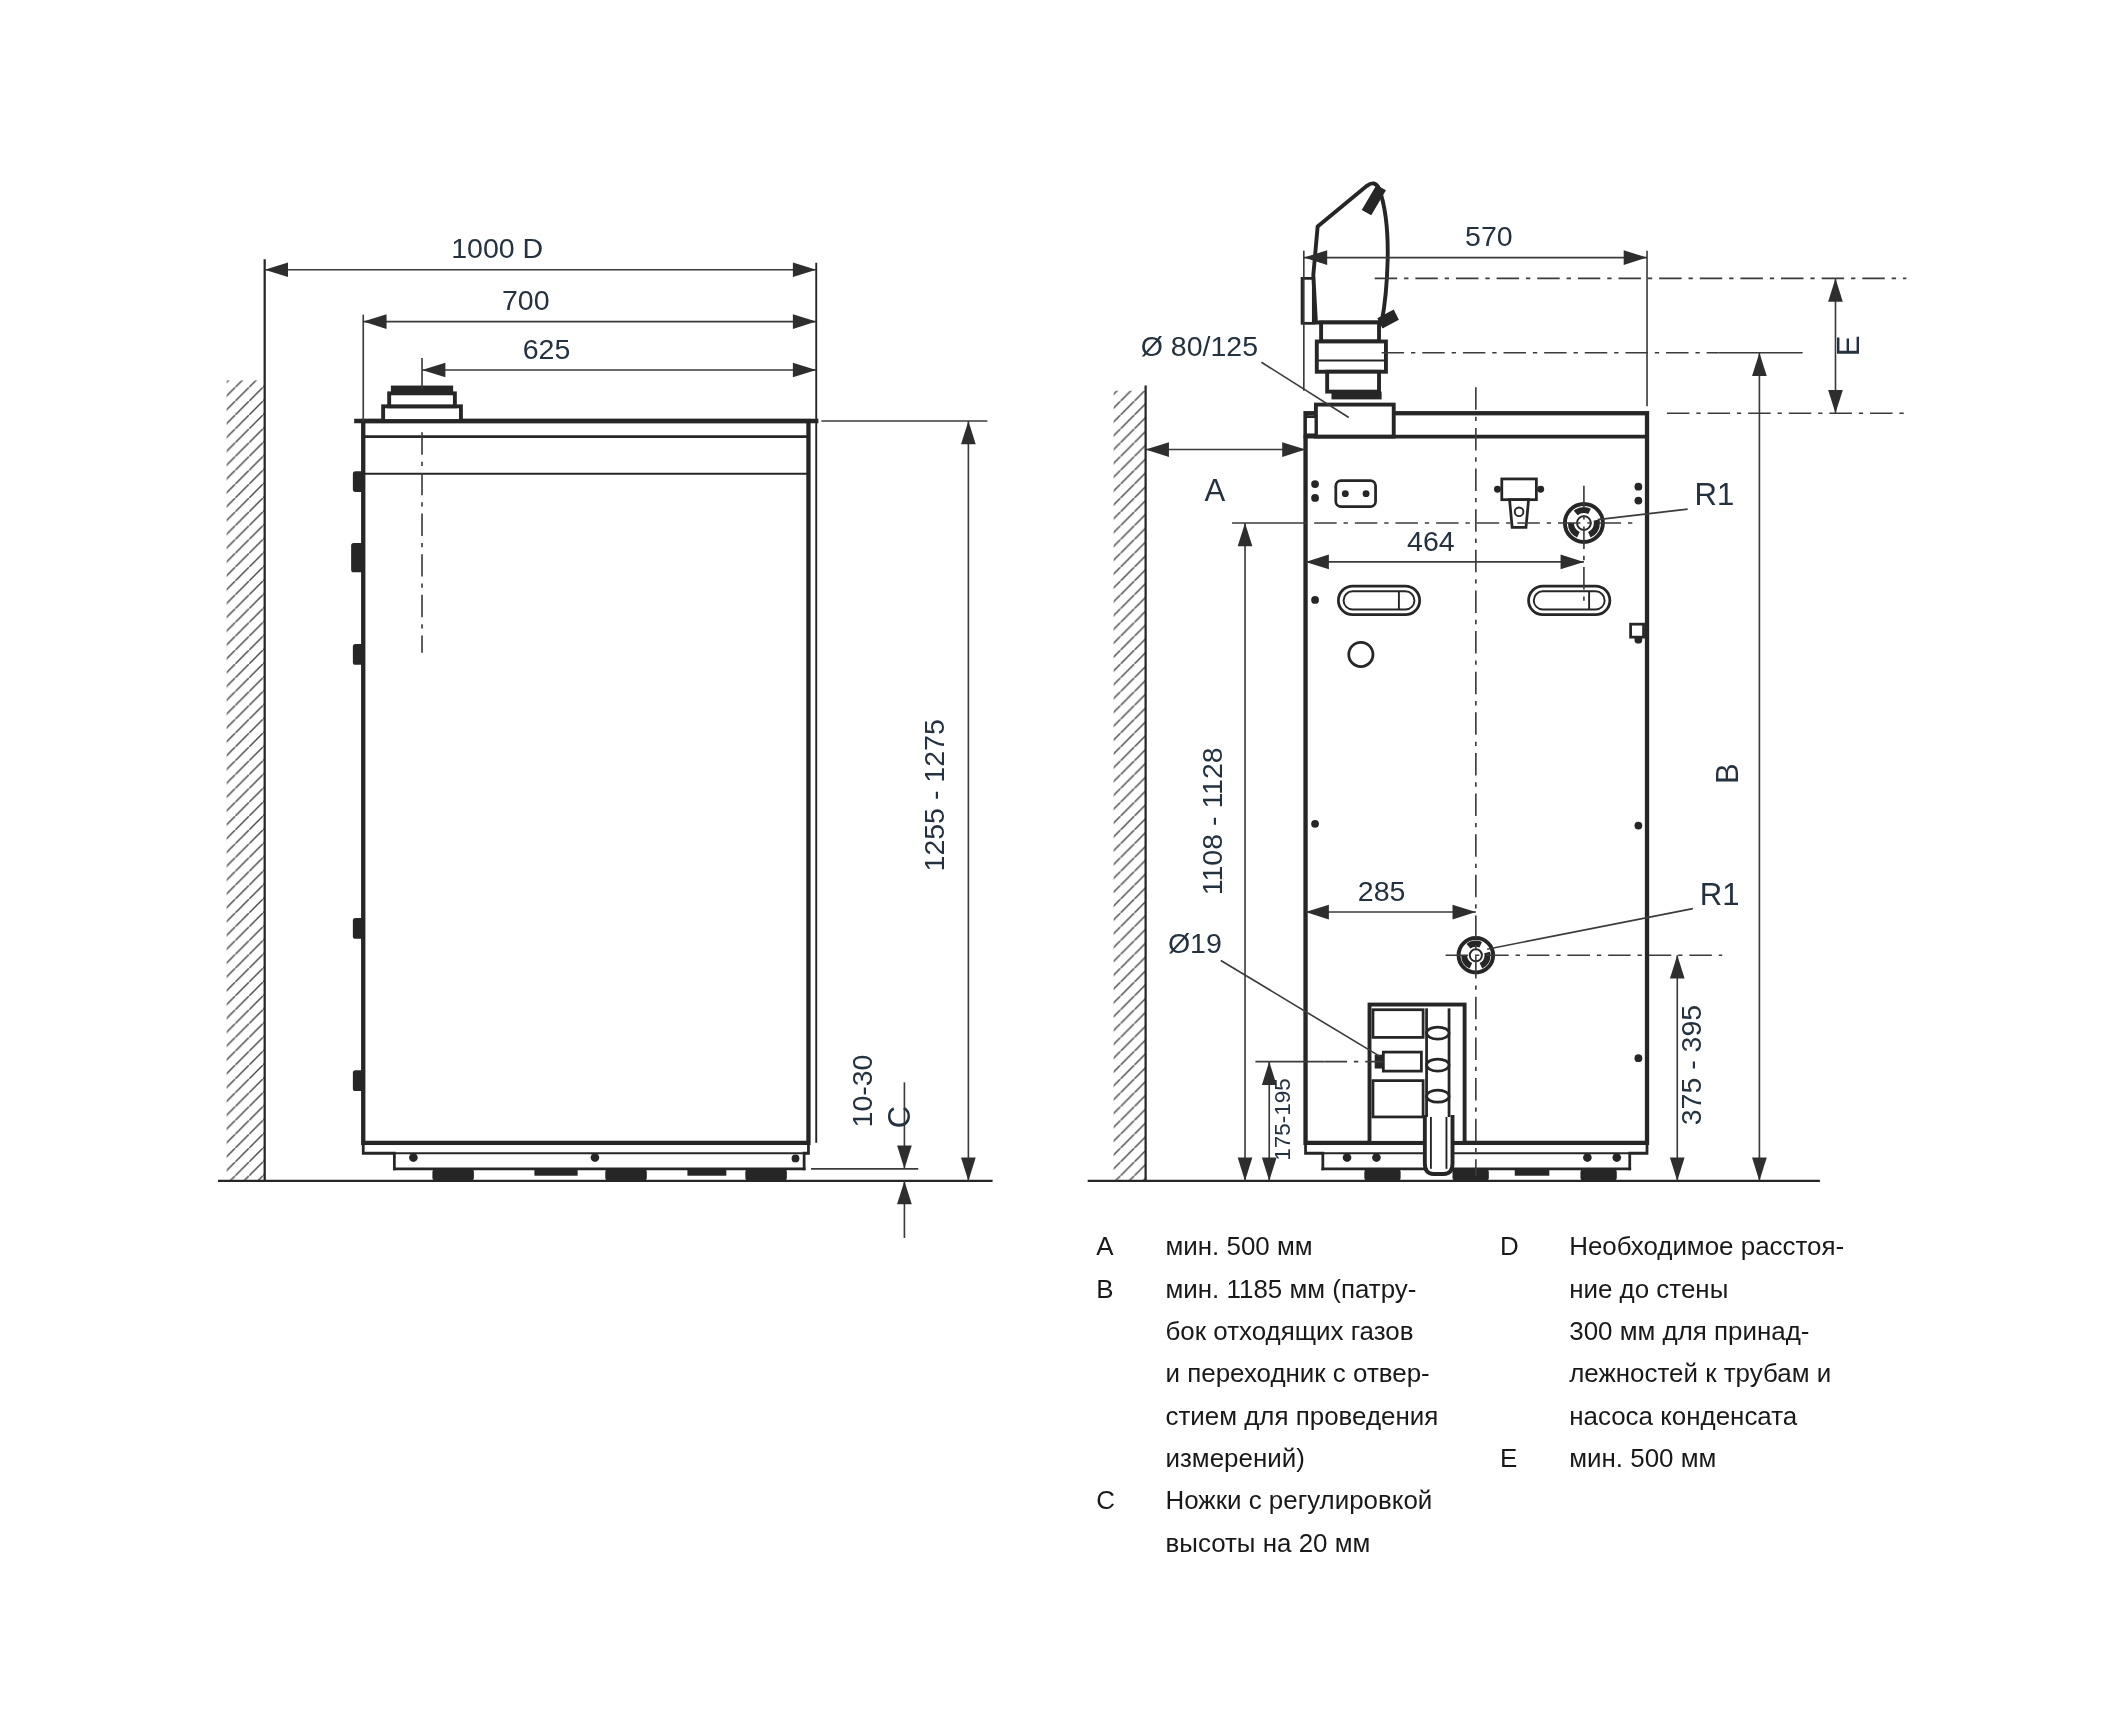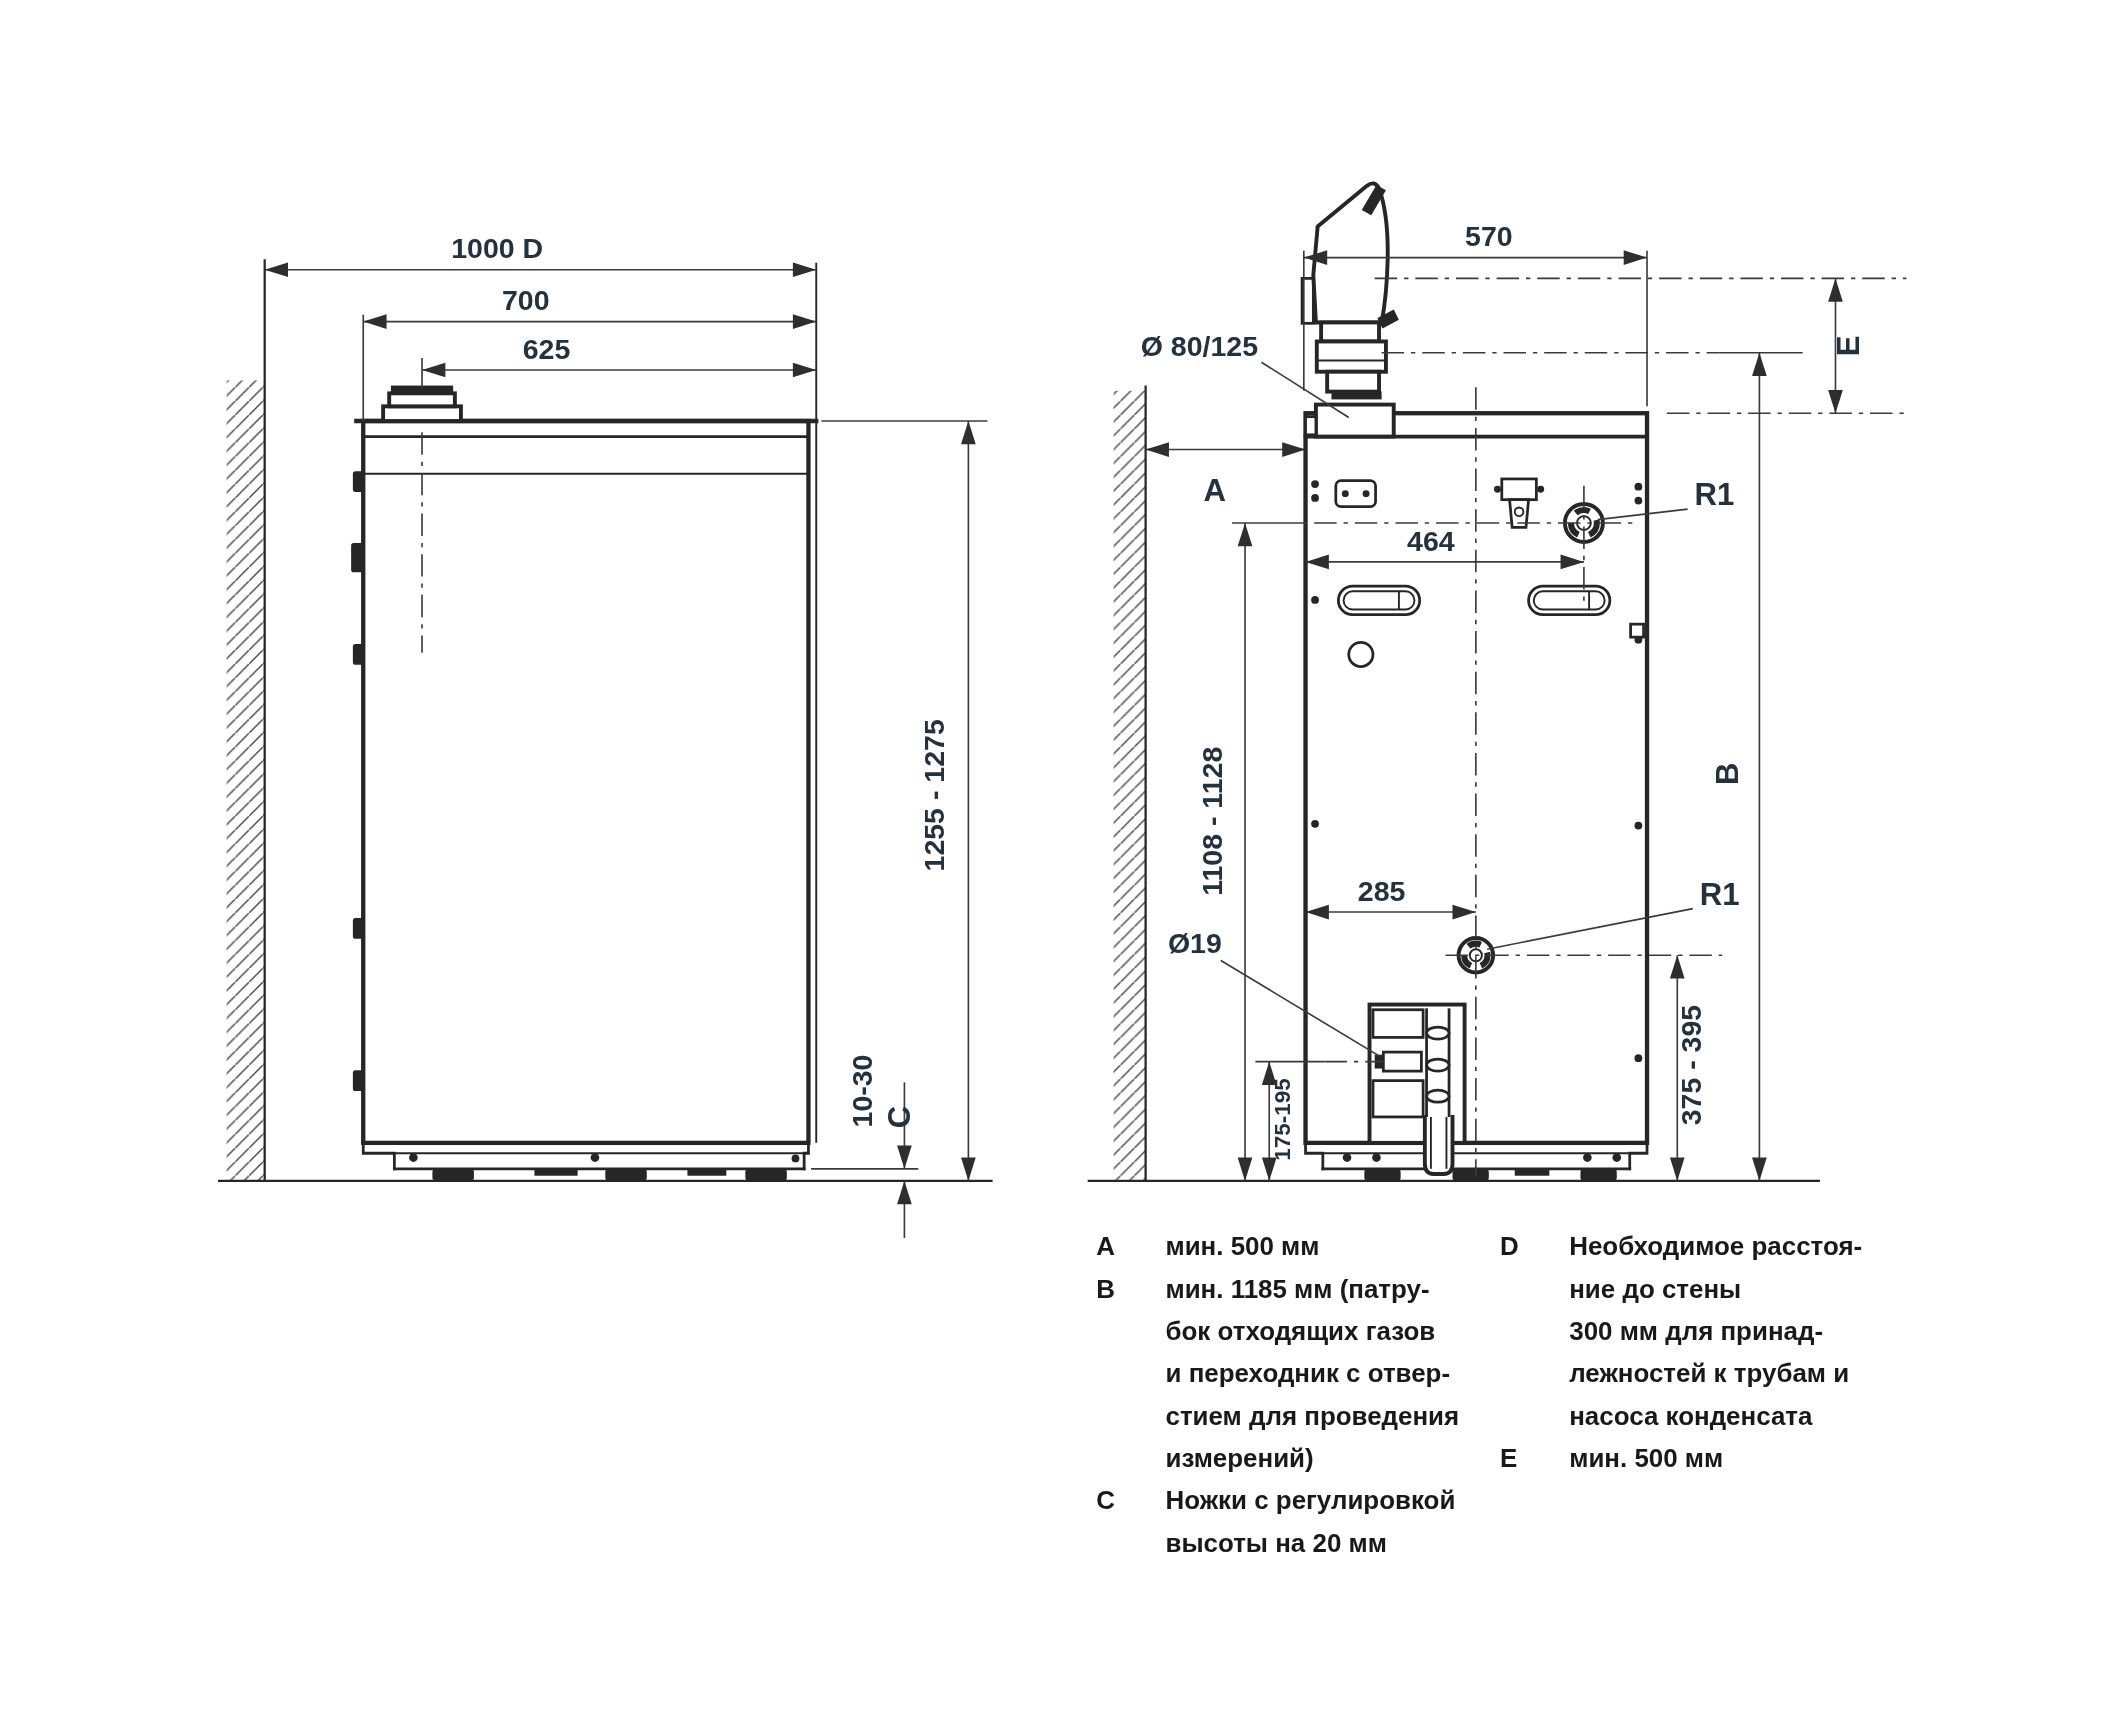--- a/index.html
+++ b/index.html
@@ -1,16 +1,16 @@
 <!DOCTYPE html>
 <html style="font-size:14px"><head>
 <meta charset="utf-8">
 <style>
   html,body{margin:0;padding:0;background:#ffffff;}
-  .stage{position:relative;width:2114px;height:1729px;background:#ffffff;overflow:hidden;font-weight:bold;}
+  .stage{position:relative;width:2114px;height:1729px;background:#ffffff;overflow:hidden;}
   svg{display:block;width:100%;height:100%;}
   svg text{font-family:"Liberation Sans","DejaVu Sans",sans-serif;}
   .dim{font-size:33px;fill:#243240;}
   .dim-lg{font-size:36px;fill:#243240;}
   .dim-sm{font-size:26px;fill:#243240;}
   .leg{font-size:30px;fill:#191919;}
   .s-thick{stroke:#262626;stroke-width:5;fill:none;stroke-linecap:square;}
   .s-band{stroke:#262626;stroke-width:4.5;fill:none;stroke-linecap:square;}
   .s-med{stroke:#262626;stroke-width:3.2;fill:none;stroke-linecap:square;}
   .s-thin{stroke:#262626;stroke-width:2.2;fill:none;}

